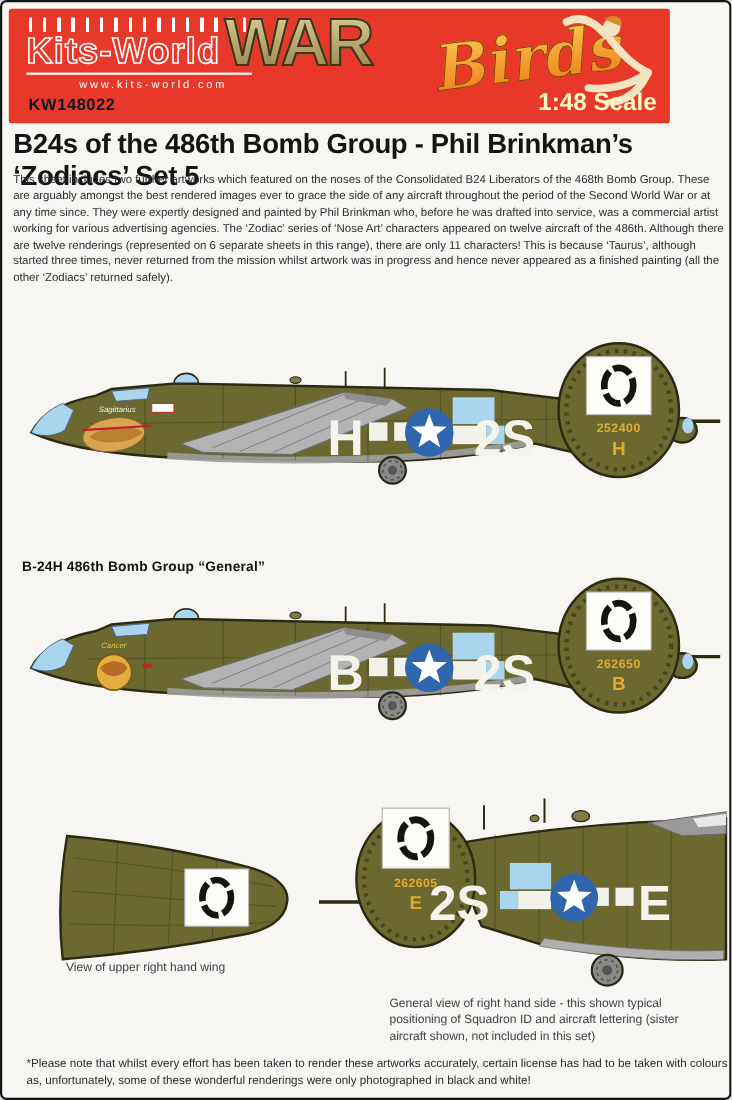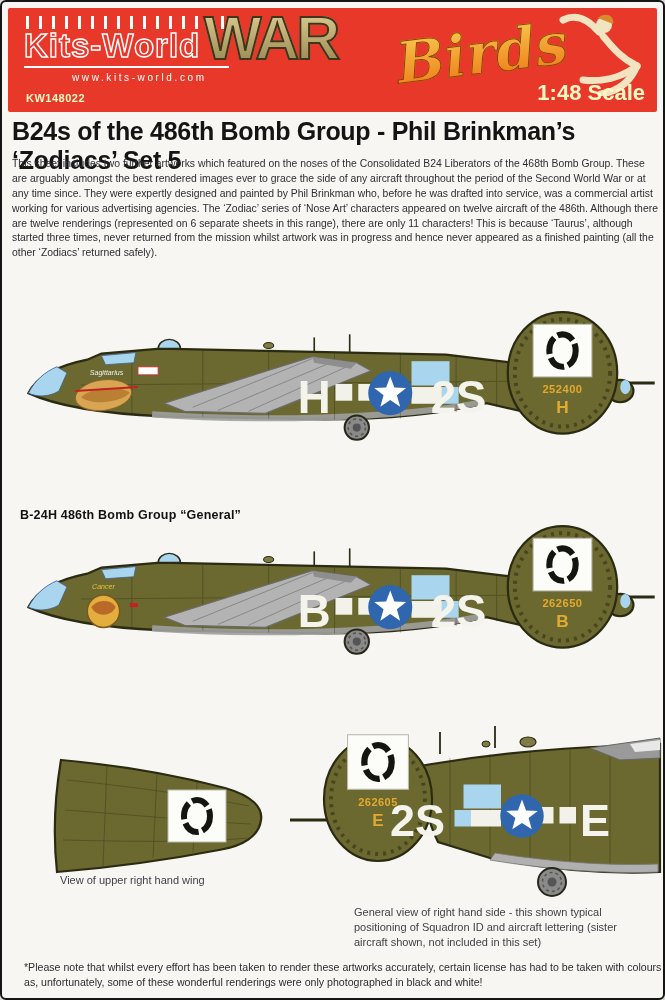--- a/index.html
+++ b/index.html
@@ -3,31 +3,31 @@
 <meta charset="utf-8">
 <style>
   html,body{margin:0;padding:0;background:#dcdcdc;}
   .page{
     width:665px;height:1000px;position:relative;margin:0 auto;
     background:#f7f6f2;border:2px solid #151515;border-radius:6px;
     box-sizing:border-box;overflow:hidden;
     font-family:"Liberation Sans",sans-serif;color:#222;
   }
   
-  .banner{position:absolute;left:6px;top:6px;width:649px;height:104px;
+  .banner{position:absolute;left:6px;top:6px;width:601px;height:104px;
     background:#e8382a;border-radius:2px;}
   .logo{position:absolute;left:16px;top:8px;width:215px;}
   .ticks{height:13px;width:200px;margin-left:2px;
     background:repeating-linear-gradient(90deg,#fff 0 3px,rgba(255,255,255,0) 3px 13px);}
   .brand{font-size:33px;font-weight:bold;color:#e8382a;line-height:1.05;
     -webkit-text-stroke:1.4px #fff;text-shadow:0 0 1px #fff;letter-spacing:1px;}
   .brand-rule{height:2px;background:#fff;width:205px;margin:2px 0 4px 0;}
   .website{font-size:10px;color:#fff;letter-spacing:2.6px;font-weight:normal;margin-left:48px;}
-  .prodcode{position:absolute;left:18px;bottom:8px;color:#fef9c3;font-weight:bold;
-    font-size:11px;letter-spacing:.5px;}
+  .prodcode{position:absolute;left:18px;bottom:8px;color:#0f172a;font-weight:bold;
+    font-size:15px;letter-spacing:.5px;}
   .war{position:absolute;left:196px;top:0px;font-size:61px;font-weight:800;
     letter-spacing:-3px;line-height:1;
     background:linear-gradient(#ddd096,#93824c);-webkit-background-clip:text;
     background-clip:text;color:transparent;-webkit-text-stroke:2px #43331a;}
   .birds{position:absolute;left:388px;top:16px;font-family:"DejaVu Serif",serif;
     font-style:italic;font-weight:bold;font-size:57px;line-height:1;
     transform:rotate(-7deg);
     background:linear-gradient(#f8c84d,#ee7c18);-webkit-background-clip:text;
     background-clip:text;color:transparent;-webkit-text-stroke:1px #8a4408;}
   .pinup{position:absolute;right:4px;top:2px;}

